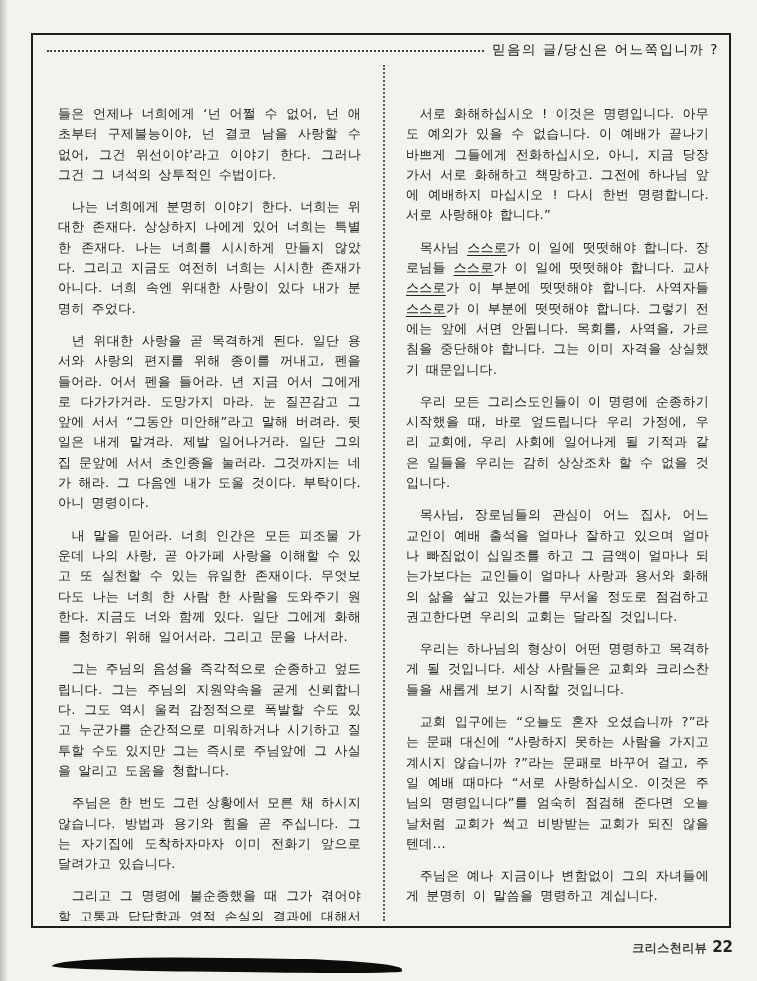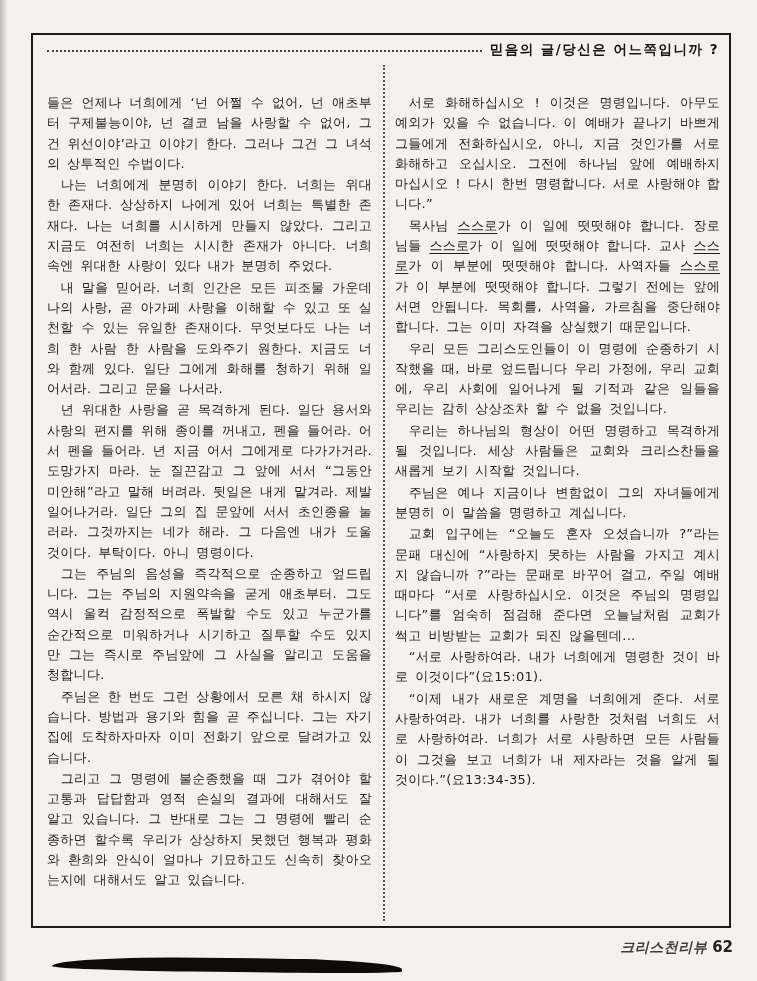--- a/index.html
+++ b/index.html
@@ -17,44 +17,44 @@
     border:2px solid #1e1d1a; background:#f3f2ee; box-sizing:border-box;
   }
   .header-row {
     position:absolute; top:6px; left:14px; right:10px;
     display:flex; align-items:center; gap:8px;
   }
   .leader {
     flex:1; height:0; border-bottom:2px dotted #434240; margin-top:2px;
   }
   .header-title {
-    font-weight:bold; font-size:13.5px; color:#161513;
+    font-weight:normal; font-size:13.5px; color:#161513;
     letter-spacing:1.5px; white-space:nowrap;text-align:right;
   }
   .columns {
     position:absolute; top:30px; left:13px; right:8px; bottom:5px;
     display:flex; overflow:hidden;
   }
   .col {
     flex:1; padding-top:27px;
     font-size:13px; line-height:20.3px; color:#201f1c;
     text-align:justify; word-break:break-all;
     letter-spacing:0.3px; word-spacing:2.5px;
   }
-  .col p { margin:1px; text-indent:1.05em; }
+  .col p { margin:12px; text-indent:1.05em; }
   .col p.noindent { text-indent:0; }
   .col u { text-underline-offset:3px; }
   .divider {
     width:0; border-left:2px dotted #59574f; margin:0 9px 0 10px;
   }
   .footer {
     position:absolute; top:938px; right:24px;
     display:flex; align-items:baseline; gap:5px;
   }
-  .footer .mag { font-size:14px; font-weight:bold; color:#403e3a; letter-spacing:0.5px;font-style:italic; }
+  .footer .mag { font-size:12px; font-weight:bold; color:#403e3a; letter-spacing:0.5px; }
   .footer .num { font-size:15px; font-weight:bold; color:#24221e; }
   .smudge {
     position:absolute; left:52px; top:958px; width:350px; height:14px;
     background:#0d0c0a;
     border-radius:55% 45% 48% 52% / 95% 85% 25% 35%;
     transform:rotate(0.7deg);
   }
 </style>
 </head>
 <body>
@@ -63,38 +63,39 @@
 
 <div class="frame">
   <div class="header-row">
     <div class="leader"></div>
     <div class="header-title">믿음의 글/당신은 어느쪽입니까 ?</div>
   </div>
   <div class="columns">
     <div class="col">
         <p class="noindent">들은 언제나 너희에게 ‘넌 어쩔 수 없어, 넌 애초부터 구제불능이야, 넌 결코 남을 사랑할 수 없어, 그건 위선이야’라고 이야기 한다. 그러나 그건 그 녀석의 상투적인 수법이다.</p>
         <p>나는 너희에게 분명히 이야기 한다. 너희는 위대한 존재다. 상상하지 나에게 있어 너희는 특별한 존재다. 나는 너희를 시시하게 만들지 않았다. 그리고 지금도 여전히 너희는 시시한 존재가 아니다. 너희 속엔 위대한 사랑이 있다 내가 분명히 주었다.</p>
+        <p>년 위대한 사랑을 곧 목격하게 된다. 일단 용서와 사랑의 편지를 위해 종이를 꺼내고, 펜을 들어라. 어서 펜을 들어라. 년 지금 어서 그에게로 다가가거라. 도망가지 마라. 눈 질끈감고 그 앞에 서서 “그동안 미안해”라고 말해 버려라. 뒷일은 내게 맡겨라. 제발 일어나거라. 일단 그의 집 문앞에 서서 초인종을 눌러라. 그것까지는 네가 해라. 그 다음엔 내가 도울 것이다. 부탁이다. 아니 명령이다.</p>
         <p>내 말을 믿어라. 너희 인간은 모든 피조물 가운데 나의 사랑, 곧 아가페 사랑을 이해할 수 있고 또 실천할 수 있는 유일한 존재이다. 무엇보다도 나는 너희 한 사람 한 사람을 도와주기 원한다. 지금도 너와 함께 있다. 일단 그에게 화해를 청하기 위해 일어서라. 그리고 문을 나서라.</p>
-        <p>년 위대한 사랑을 곧 목격하게 된다. 일단 용서와 사랑의 편지를 위해 종이를 꺼내고, 펜을 들어라. 어서 펜을 들어라. 년 지금 어서 그에게로 다가가거라. 도망가지 마라. 눈 질끈감고 그 앞에 서서 “그동안 미안해”라고 말해 버려라. 뒷일은 내게 맡겨라. 제발 일어나거라. 일단 그의 집 문앞에 서서 초인종을 눌러라. 그것까지는 네가 해라. 그 다음엔 내가 도울 것이다. 부탁이다. 아니 명령이다.</p>
-        <p>그는 주님의 음성을 즉각적으로 순종하고 엎드립니다. 그는 주님의 지원약속을 굳게 애초부터. 그도 역시 울컥 감정적으로 폭발할 수도 있고 누군가를 순간적으로 미워하거나 시기하고 질투할 수도 있지만 그는 즉시로 주님앞에 그 사실을 알리고 도움을 청합니다.</p>
+        <p>그는 주님의 음성을 즉각적으로 순종하고 엎드립니다. 그는 주님의 지원약속을 굳게 신뢰합니다. 그도 역시 울컥 감정적으로 폭발할 수도 있고 누군가를 순간적으로 미워하거나 시기하고 질투할 수도 있지만 그는 즉시로 주님앞에 그 사실을 알리고 도움을 청합니다.</p>
         <p>주님은 한 번도 그런 상황에서 모른 채 하시지 않습니다. 방법과 용기와 힘을 곧 주십니다. 그는 자기집에 도착하자마자 이미 전화기 앞으로 달려가고 있습니다.</p>
         <p>그리고 그 명령에 불순종했을 때 그가 겪어야 할 고통과 답답함과 영적 손실의 결과에 대해서도 잘 알고 있습니다. 그 반대로 그는 그 명령에 빨리 순종하면 할수록 우리가 상상하지 못했던 행복과 평화와 환희와 안식이 얼마나 기묘하고도 신속히 찾아오는지에 대해서도 알고 있습니다.</p>
       </div>
     <div class="divider"></div>
     <div class="col">
-        <p>서로 화해하십시오 ! 이것은 명령입니다. 아무도 예외가 있을 수 없습니다. 이 예배가 끝나기 바쁘게 그들에게 전화하십시오, 아니, 지금 것인가를 서로 화해하고 오십시오. 그전에 하나님 앞에 예배하지 마십시오 ! 다시 한번 명령합니다. 서로 사랑해야 합니다.”</p>
+        <p>서로 화해하십시오 ! 이것은 명령입니다. 아무도 예외가 있을 수 없습니다. 이 예배가 끝나기 바쁘게 그들에게 전화하십시오, 아니, 지금 당장가서 서로 화해하고 책망하고. 그전에 하나님 앞에 예배하지 마십시오 ! 다시 한번 명령합니다. 서로 사랑해야 합니다.”</p>
         <p>목사님 <u>스스로</u>가 이 일에 떳떳해야 합니다. 장로님들 <u>스스로</u>가 이 일에 떳떳해야 합니다. 교사 <u>스스로</u>가 이 부분에 떳떳해야 합니다. 사역자들 <u>스스로</u>가 이 부분에 떳떳해야 합니다. 그렇기 전에는 앞에 서면 안됩니다. 목회를, 사역을, 가르침을 중단해야 합니다. 그는 이미 자격을 상실했기 때문입니다.</p>
         <p>우리 모든 그리스도인들이 이 명령에 순종하기 시작했을 때, 바로 엎드립니다 우리 가정에, 우리 교회에, 우리 사회에 일어나게 될 기적과 같은 일들을 우리는 감히 상상조차 할 수 없을 것입니다.</p>
+        <p>목사님, 장로님들의 관심이 어느 집사, 어느 교인이 예배 출석을 얼마나 잘하고 있으며 얼마나 빠짐없이 십일조를 하고 그 금액이 얼마나 되는가보다는 교인들이 얼마나 사랑과 용서와 화해의 삶을 살고 있는가를 무서울 정도로 점검하고 권고한다면 우리의 교회는 달라질 것입니다.</p>
         <p>우리는 하나님의 형상이 어떤 명령하고 목격하게 될 것입니다. 세상 사람들은 교회와 크리스찬들을 새롭게 보기 시작할 것입니다.</p>
+        <p>교회 입구에는 “오늘도 혼자 오셨습니까 ?”라는 문패 대신에 “사랑하지 못하는 사람을 가지고 계시지 않습니까 ?”라는 문패로 바꾸어 걸고, 주일 예배 때마다 “서로 사랑하십시오. 이것은 주님의 명령입니다”를 엄숙히 점검해 준다면 오늘날처럼 교회가 썩고 비방받는 교회가 되진 않을텐데...</p>
         <p>주님은 예나 지금이나 변함없이 그의 자녀들에게 분명히 이 말씀을 명령하고 계십니다.</p>
-        <p>교회 입구에는 “오늘도 혼자 오셨습니까 ?”라는 문패 대신에 “사랑하지 못하는 사람을 가지고 계시지 않습니까 ?”라는 문패로 바꾸어 걸고, 주일 예배 때마다 “서로 사랑하십시오. 이것은 주님의 명령입니다”를 엄숙히 점검해 준다면 오늘날처럼 교회가 썩고 비방받는 교회가 되진 않을텐데...</p>
         <p>“서로 사랑하여라. 내가 너희에게 명령한 것이 바로 이것이다”(요15:01).</p>
         <p>“이제 내가 새로운 계명을 너희에게 준다. 서로 사랑하여라. 내가 너희를 사랑한 것처럼 너희도 서로 사랑하여라. 너희가 서로 사랑하면 모든 사람들이 그것을 보고 너희가 내 제자라는 것을 알게 될 것이다.”(요13:34-35).</p>
       </div>
   </div>
 </div>
 
 <div class="footer">
   <span class="mag">크리스천리뷰</span>
-  <span class="num">62</span>
+  <span class="num">22</span>
 </div>
 
 <div class="smudge"></div>
 
 </body></html>

